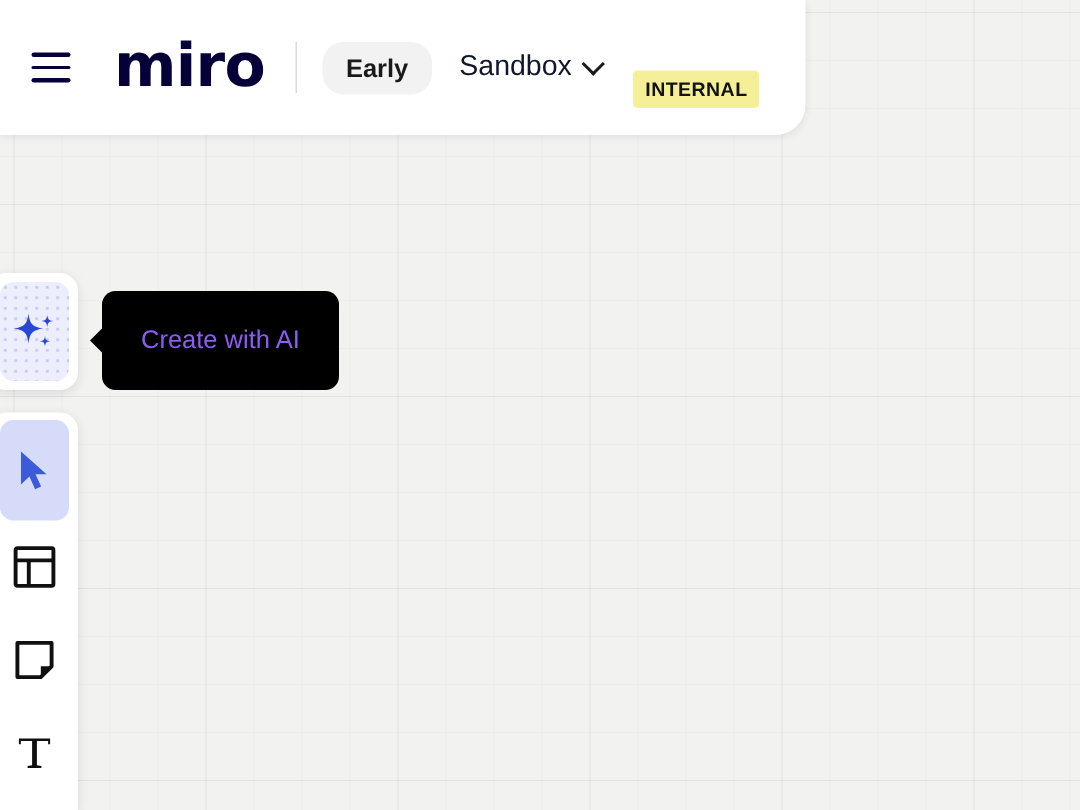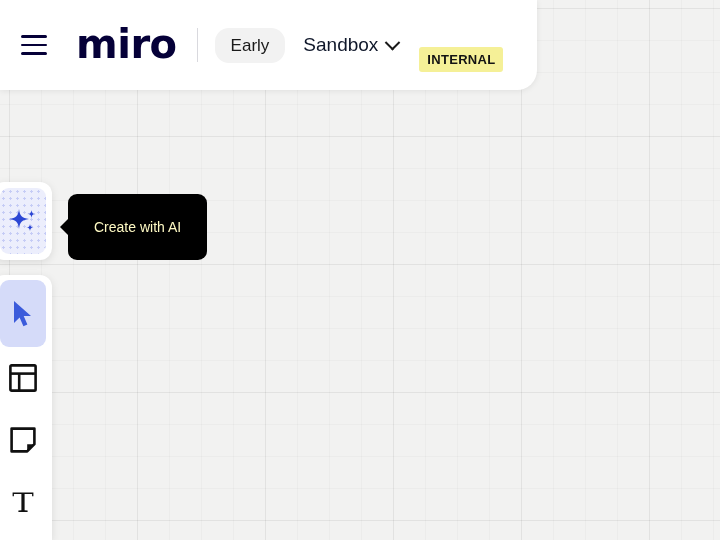--- a/index.html
+++ b/index.html
@@ -92,20 +92,21 @@
   .badge-early {
     margin-left: 17px;
     background: #f2f2f2;
     color: #1a1a1a;
     border-radius: 14px;
     padding: 9px 16px;
     font-size: 17px;
     line-height: 1;
     cursor: pointer;
     flex: none;
+    font-weight: bold;
   }
 
   .project {
     margin-left: 18px;
     display: flex;
     align-items: center;
     gap: 9px;
     font-size: 19px;
     color: #0f172a;
     cursor: pointer;
@@ -192,26 +193,26 @@
   .tool.sel { background: #d5dbf9; }
   .tool.tall { height: 67px; }
 
   
   #tooltip {
     position: absolute;
     left: 68px;
     top: 194px;
     height: 66px;
     background: #000000;
-    color: #fef9c3;
+    color: #8b5cf6;
     border-radius: 9px;
     display: flex;
     align-items: center;
     padding: 0 26px;
-    font-size: 14px;
+    font-size: 17px;
     z-index: 25;
     white-space: nowrap;
   }
   #tooltip .notch {
     position: absolute;
     left: -8px;
     top: 50%;
     margin-top: -9px;
     width: 0; height: 0;
     border-top: 9px solid transparent;

